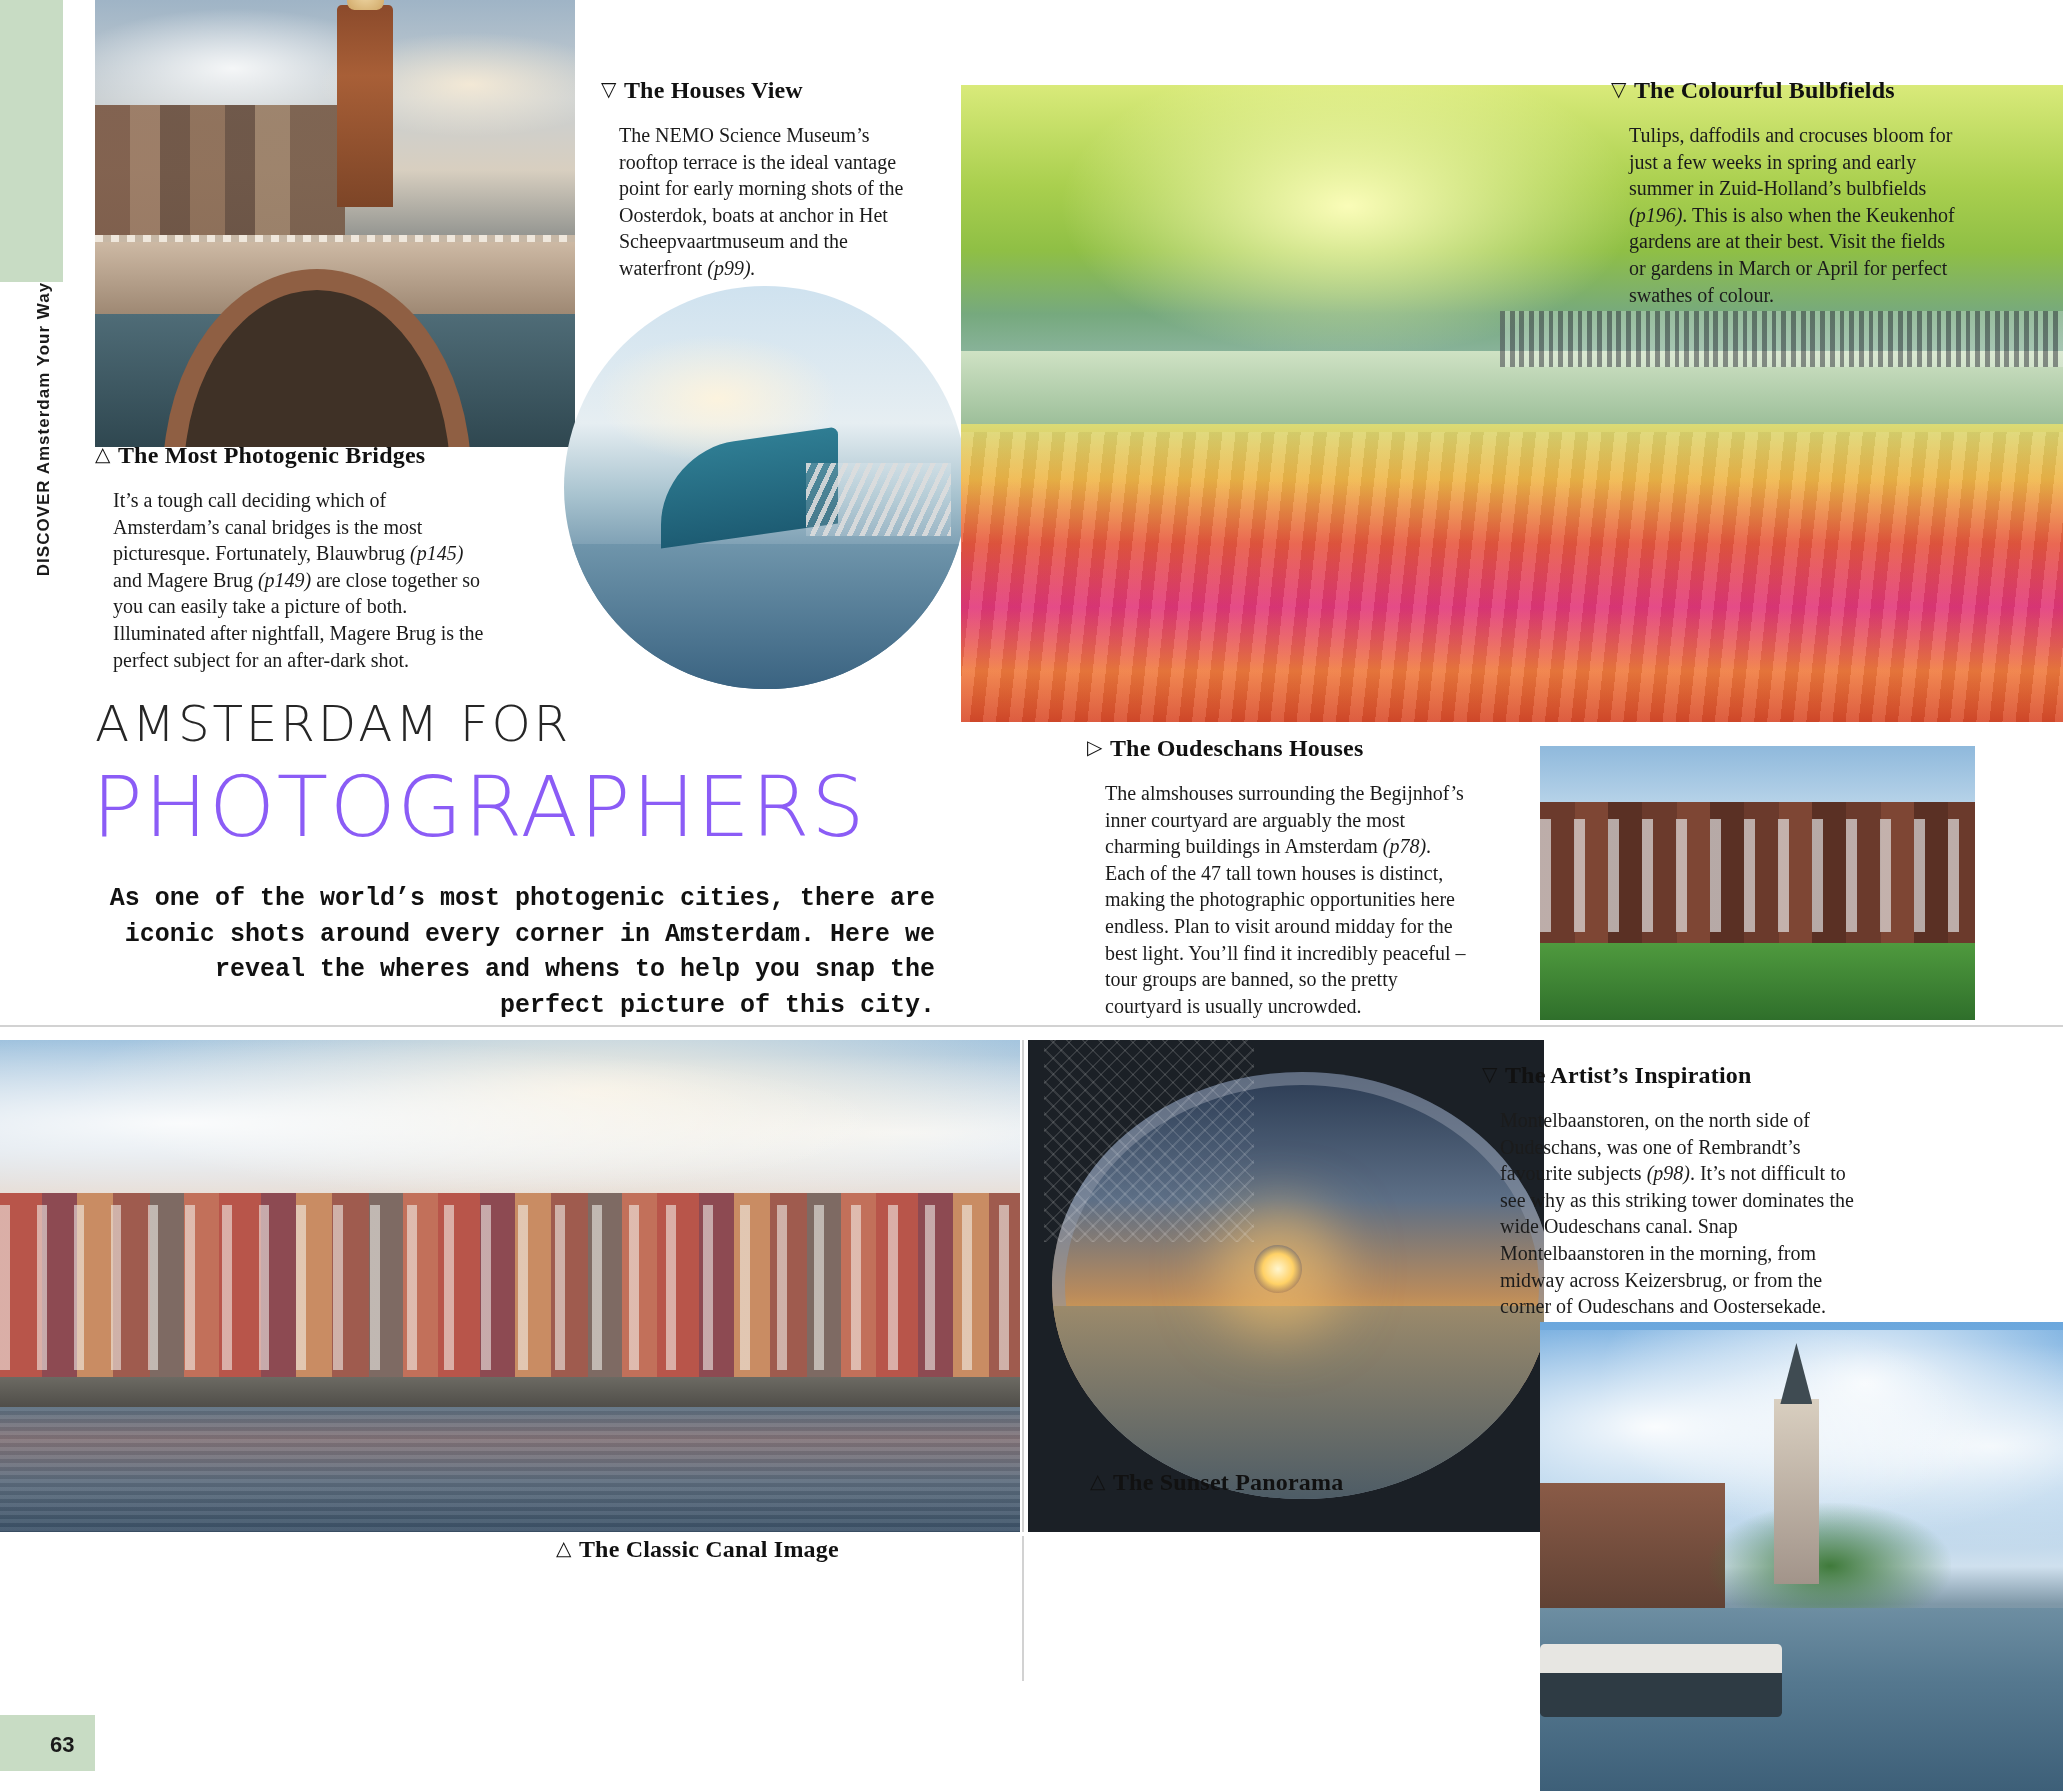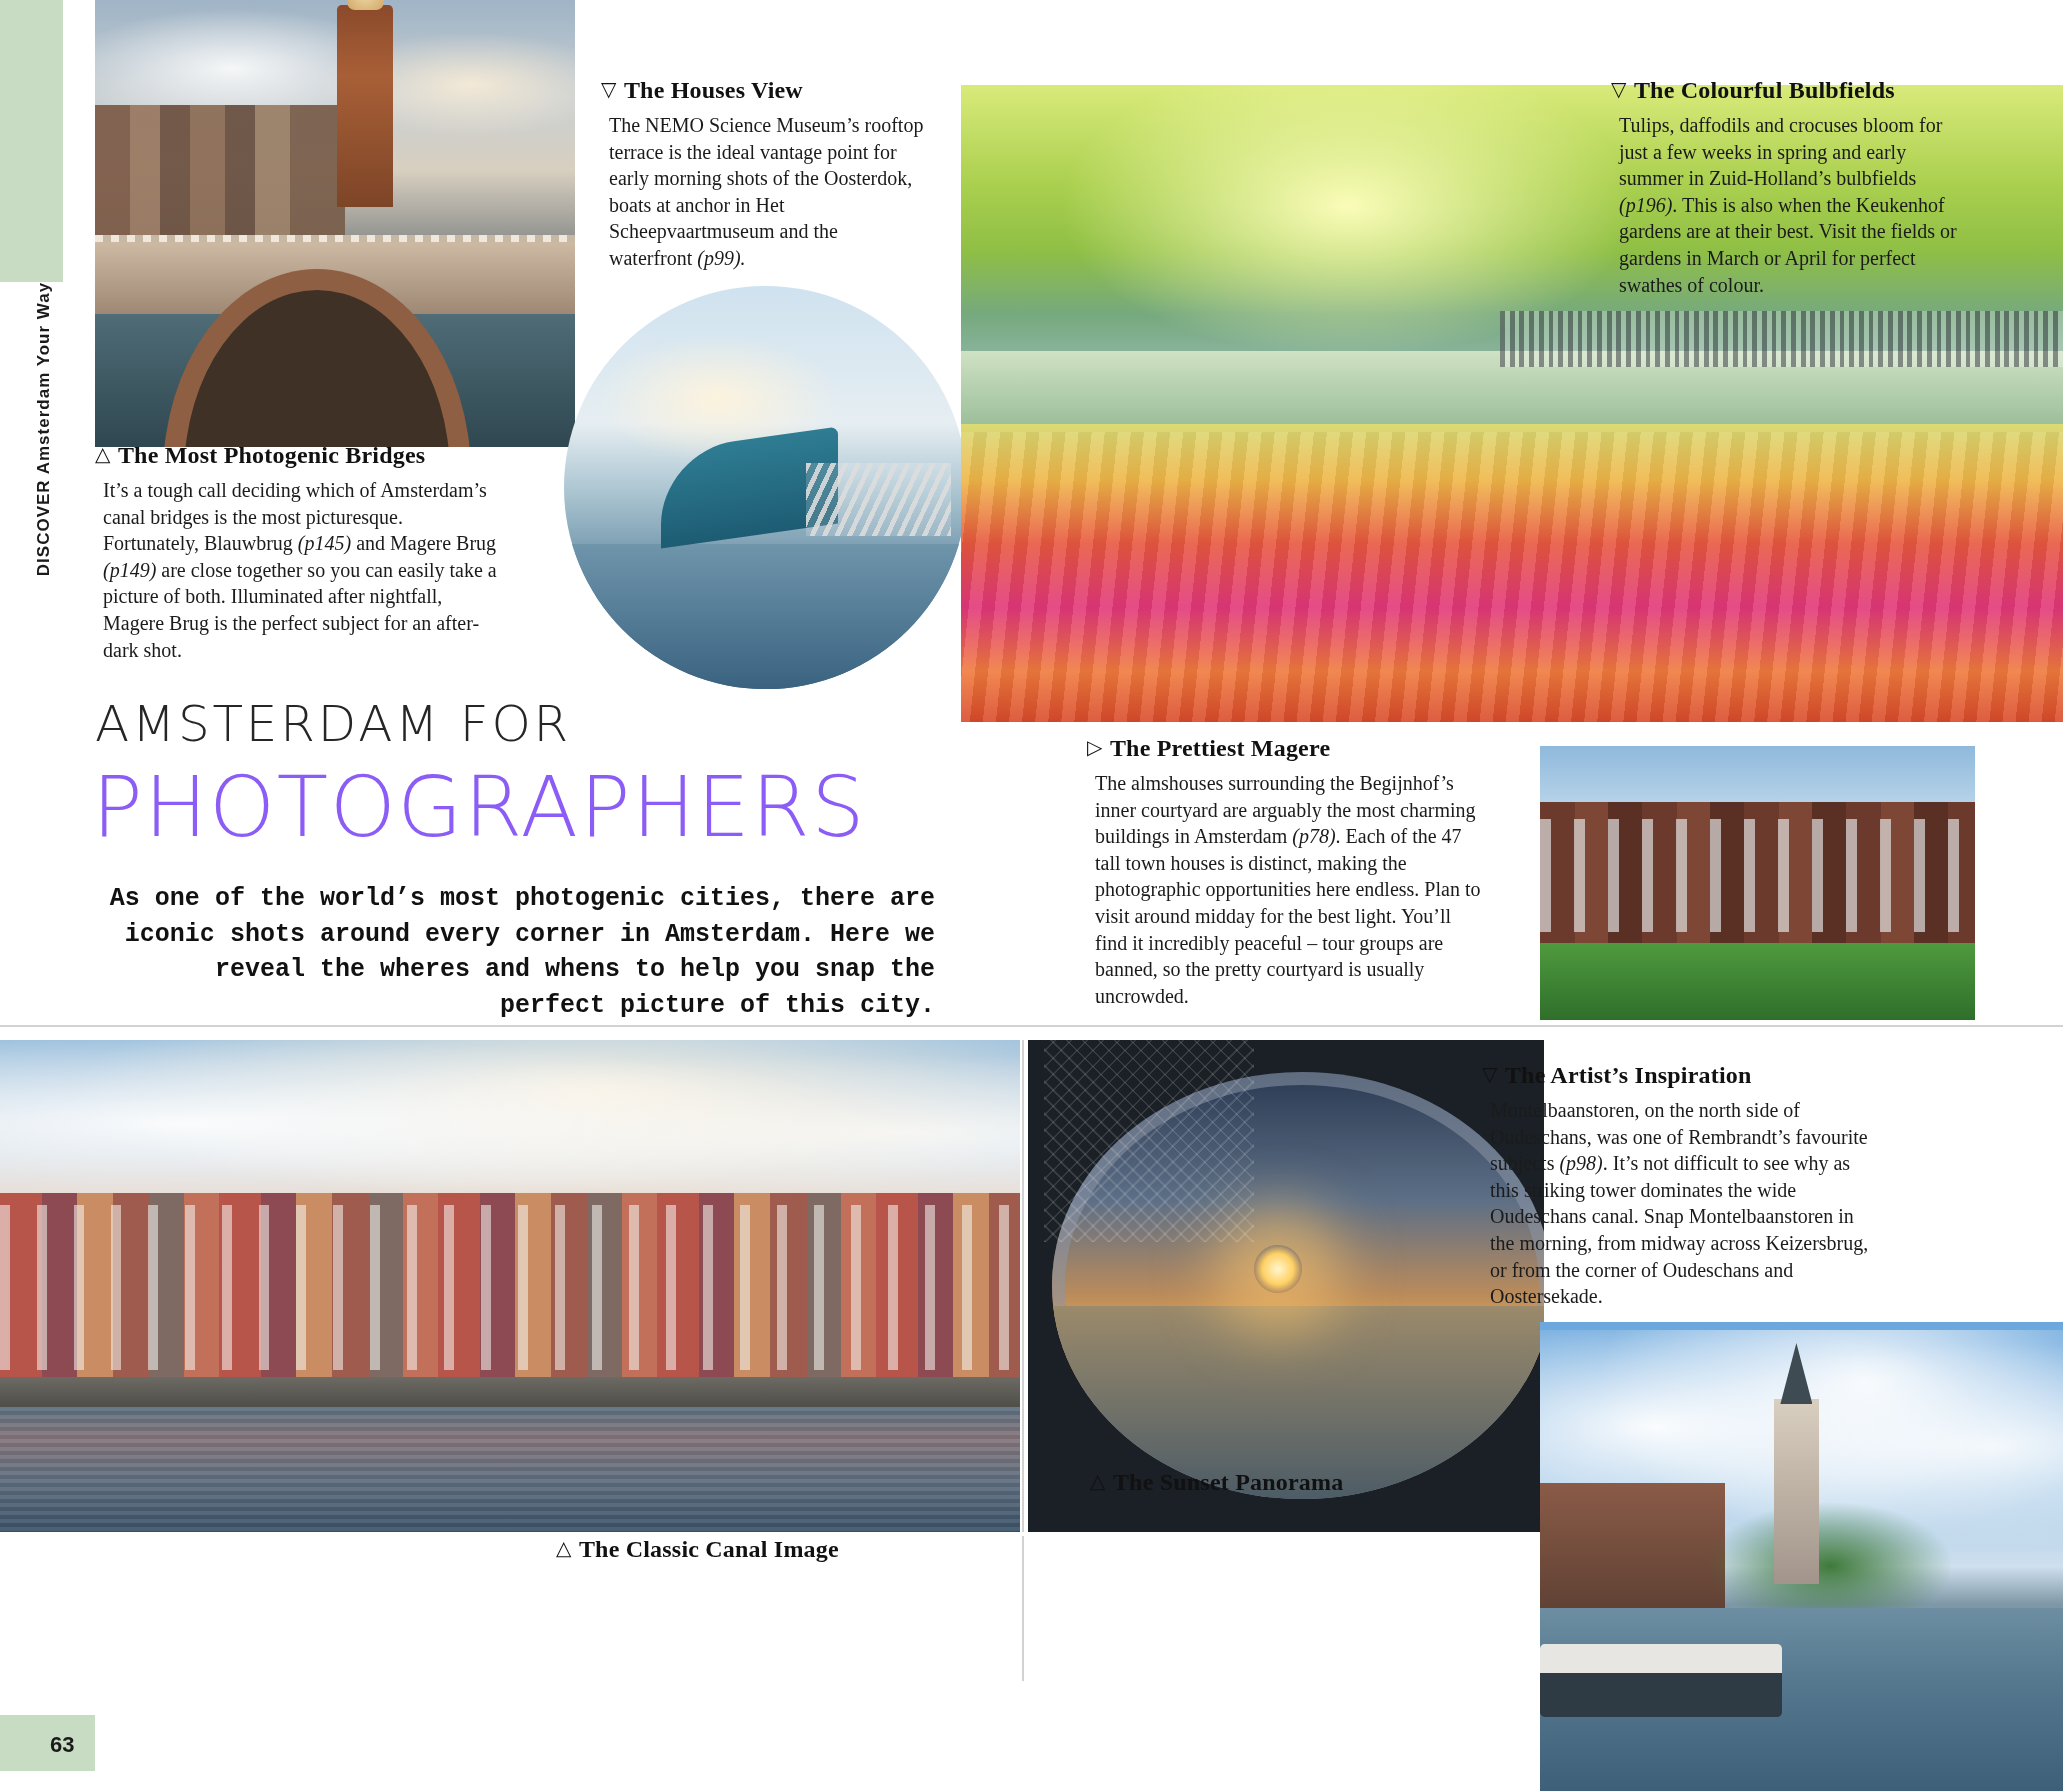--- a/index.html
+++ b/index.html
@@ -33,21 +33,21 @@
     font-size: 20px;
     margin-right: 7.3px;
     position: relative;
     top: -1.6px;
   }
   .cap-body {
     font-family: "Liberation Serif", serif;
     font-size: 20px;
     line-height: 1.33;
     color: #1b1b1b;
-    margin: 8px;
+    margin: 18px;
   }
   .cap-body i { font-style: italic; }
 
   
   .side-tab {
     position: absolute;
     left: 0; top: 0;
     width: 63px; height: 282px;
     background: #c8dcc4;
   }
@@ -429,21 +429,21 @@
   <div class="cap-title">
     <span class="arrow">▽</span><span>The Colourful Bulbfields</span>
   </div>
   <p class="cap-body">
     <span>Tulips, daffodils and crocuses bloom for just a few weeks in spring and early summer in Zuid-Holland’s bulbfields </span><i>(p196)</i><span>. This is also when the Keukenhof gardens are at their best. Visit the fields or gardens in March or April for perfect swathes of colour.</span>
   </p>
 </div>
 
 <div class="caption" style="left:1087px; top:735px; width:403px;">
   <div class="cap-title">
-    <span class="arrow">▷</span><span>The Prettiest Magere</span>
+    <span class="arrow">▷</span><span>The Oudeschans Houses</span>
   </div>
   <p class="cap-body">
     <span>The almshouses surrounding the Begijnhof’s inner courtyard are arguably the most charming buildings in Amsterdam </span><i>(p78)</i><span>. Each of the 47 tall town houses is distinct, making the photographic opportunities here endless. Plan to visit around midday for the best light. You’ll find it incredibly peaceful – tour groups are banned, so the pretty courtyard is usually uncrowded.</span>
   </p>
 </div>
 
 <div class="caption" style="left:1482px; top:1062px; width:399px;">
   <div class="cap-title">
     <span class="arrow">▽</span><span>The Artist’s Inspiration</span>
   </div>

